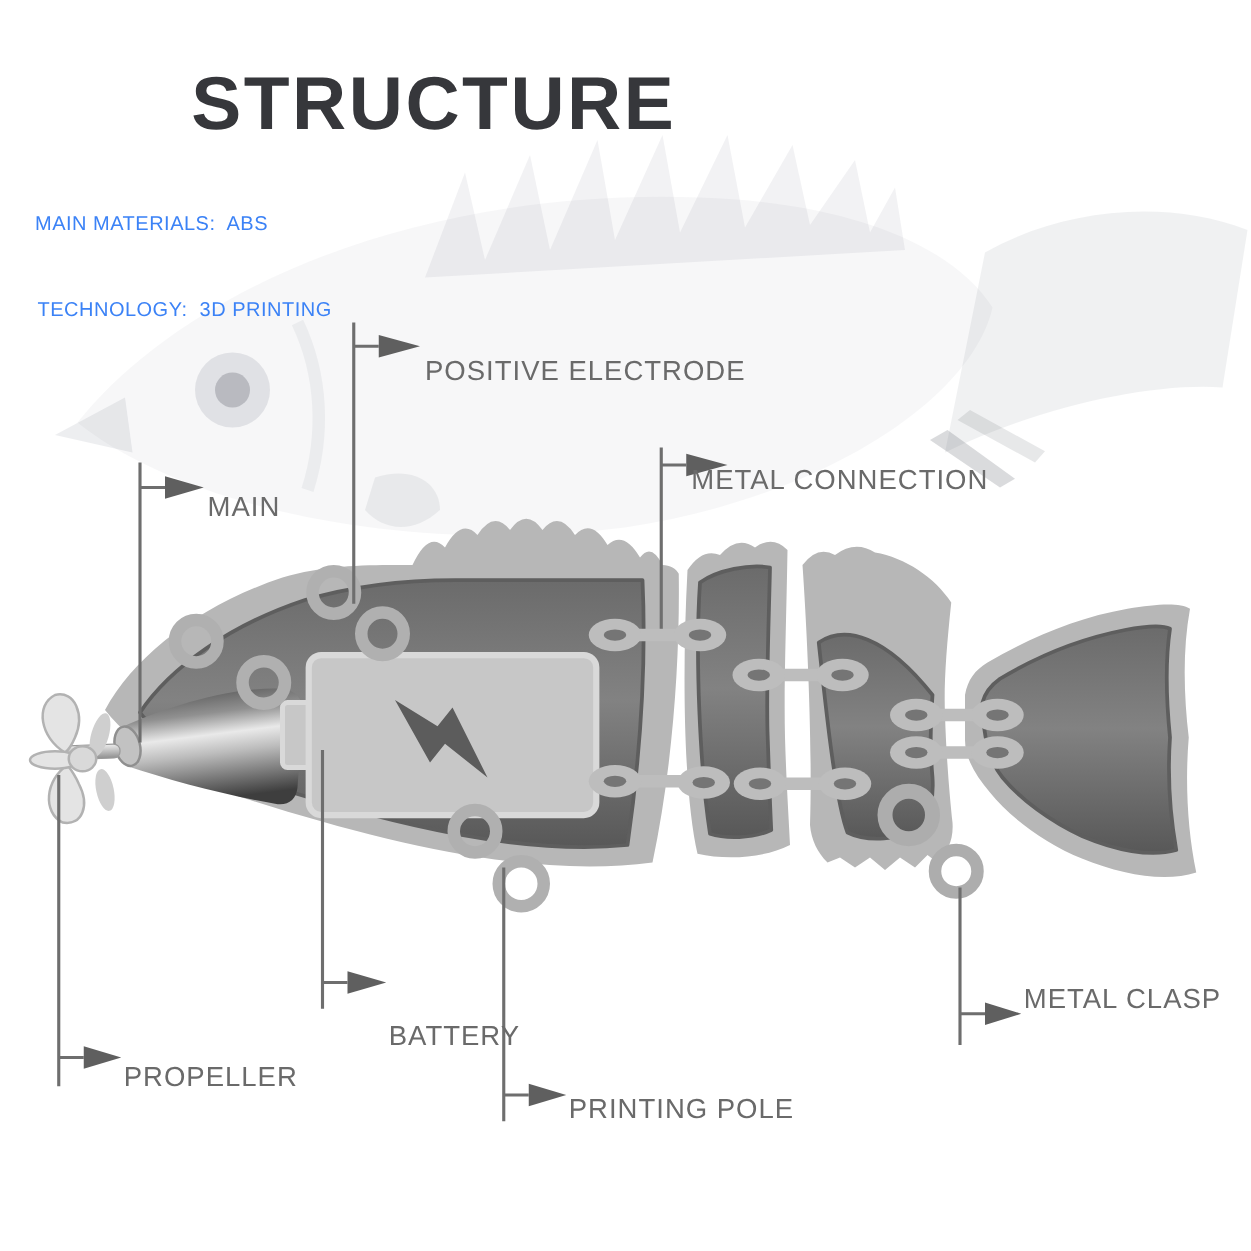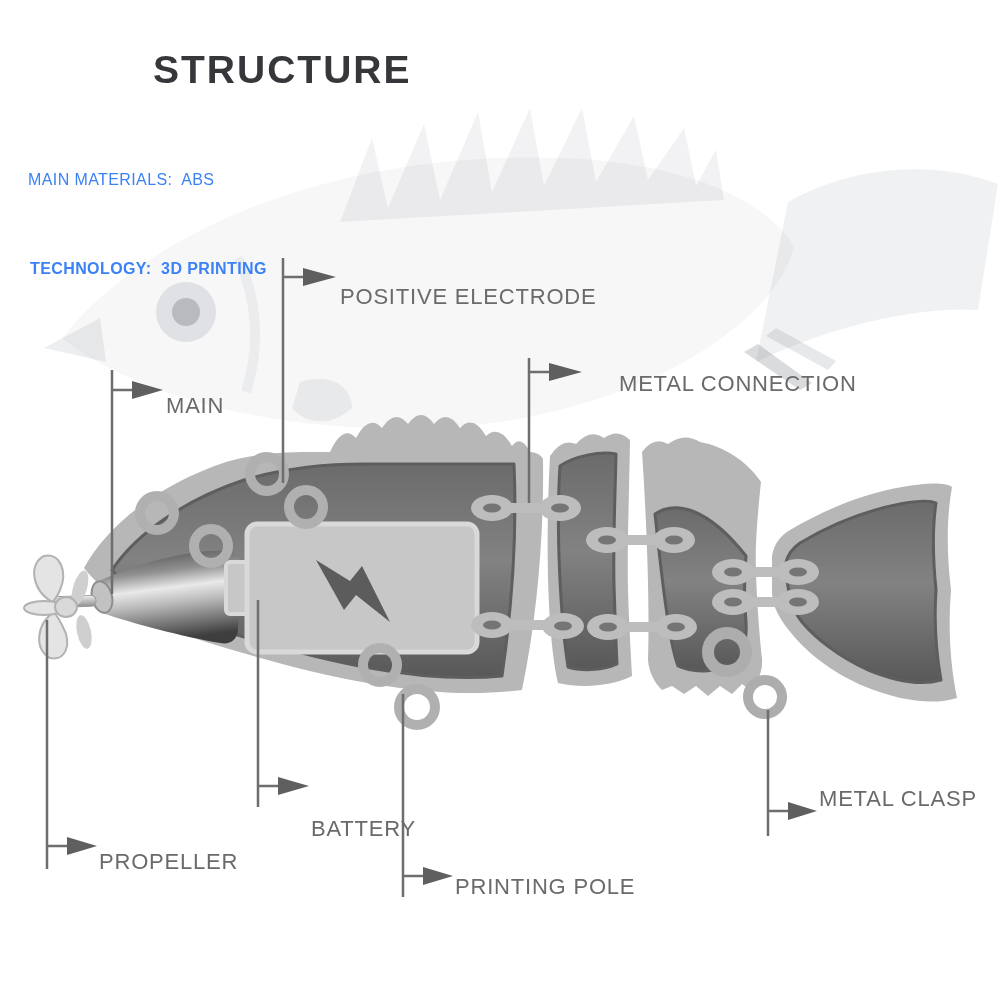--- a/index.html
+++ b/index.html
@@ -13,45 +13,45 @@
     font-family: "Liberation Sans", sans-serif;
   }
   .art {
     position: absolute;
     left: 0; top: 0;
     width: 1001px; height: 1001px;
   }
   .title {
     position: absolute;
     left: 153px; top: 48px;
-    font-size: 39px;
+    font-size: 60px;
     font-weight: 700;
     letter-spacing: 2px;
     color: #36373b;
     white-space: pre;
   }
   .spec {
     position: absolute;
     font-size: 16px;
     color: #3b82f6;
     letter-spacing: 0.4px;
     white-space: pre;
     text-align: center;
   }
   .spec-materials  { left: 28px; top: 171px; }
-  .spec-technology { left: 30px; top: 260px; font-weight: bold; }
+  .spec-technology { left: 30px; top: 240px; }
   .callout {
     position: absolute;
     font-size: 22px;
     color: #6a6a6a;
     letter-spacing: 0.8px;
     white-space: nowrap;
   }
   .co-positive-electrode { left: 340px; top: 284px; }
-  .co-metal-connection   { left: 619px; top: 371px; }
+  .co-metal-connection   { left: 553px; top: 371px; }
   .co-motor              { left: 166px; top: 393px; }
   .co-battery            { left: 311px; top: 816px; text-align: right; }
   .co-propeller          { left: 99px;  top: 849px; text-align: right; }
   .co-negative-pole      { left: 455px; top: 874px; }
   .co-metal-clasp        { left: 819px; top: 786px; }
 </style>
 </head>
 <body>
 
 <div class="canvas">

